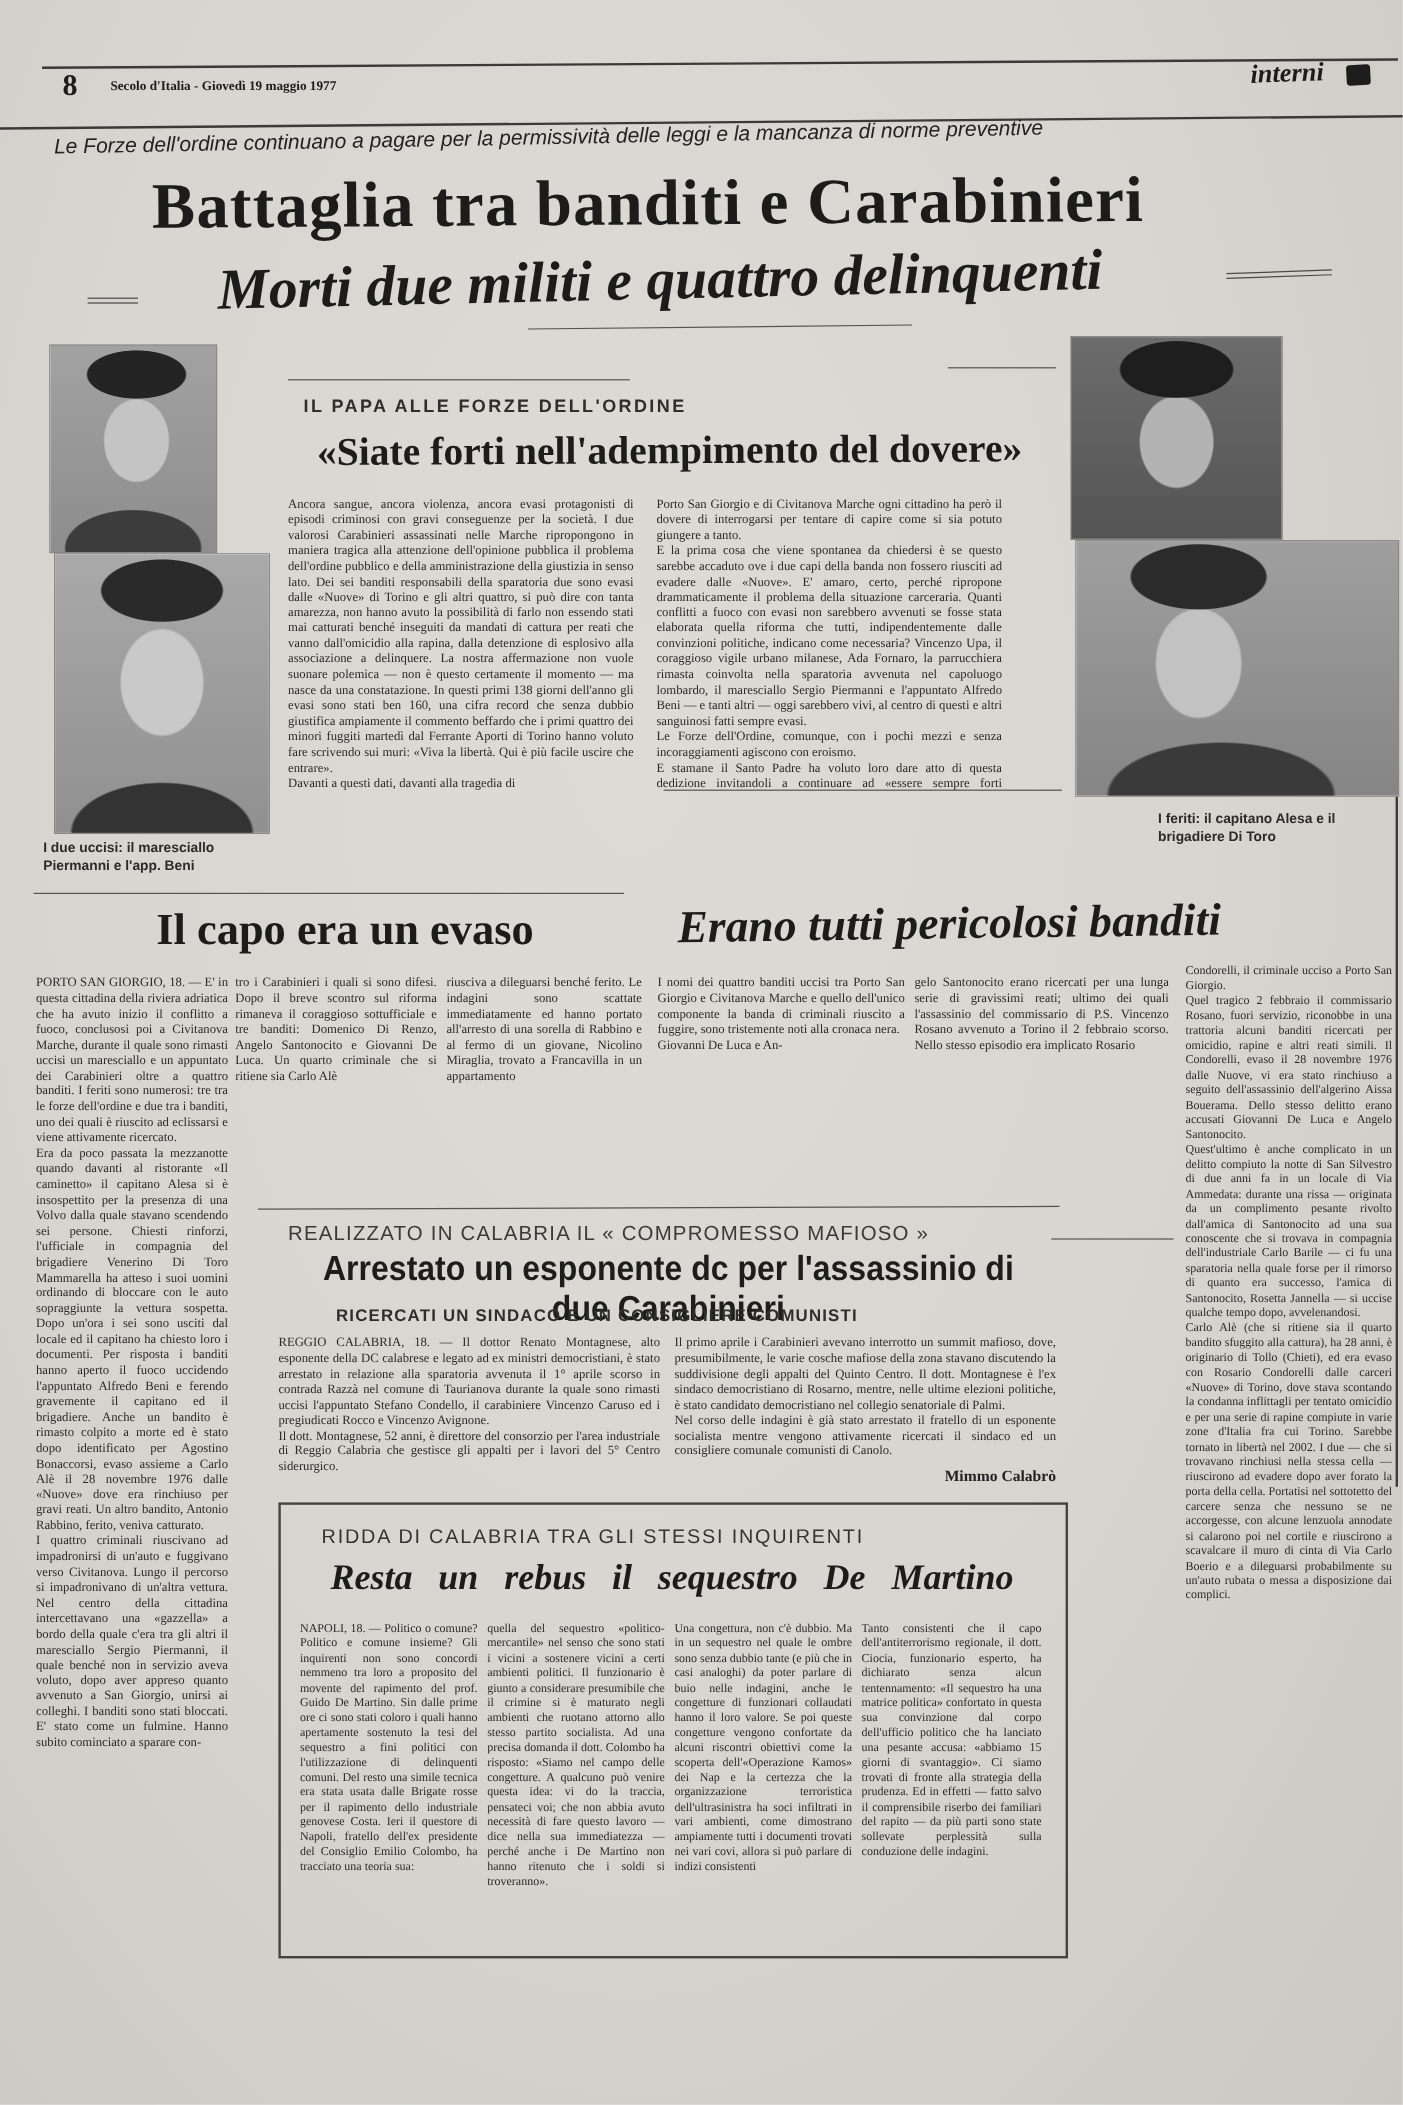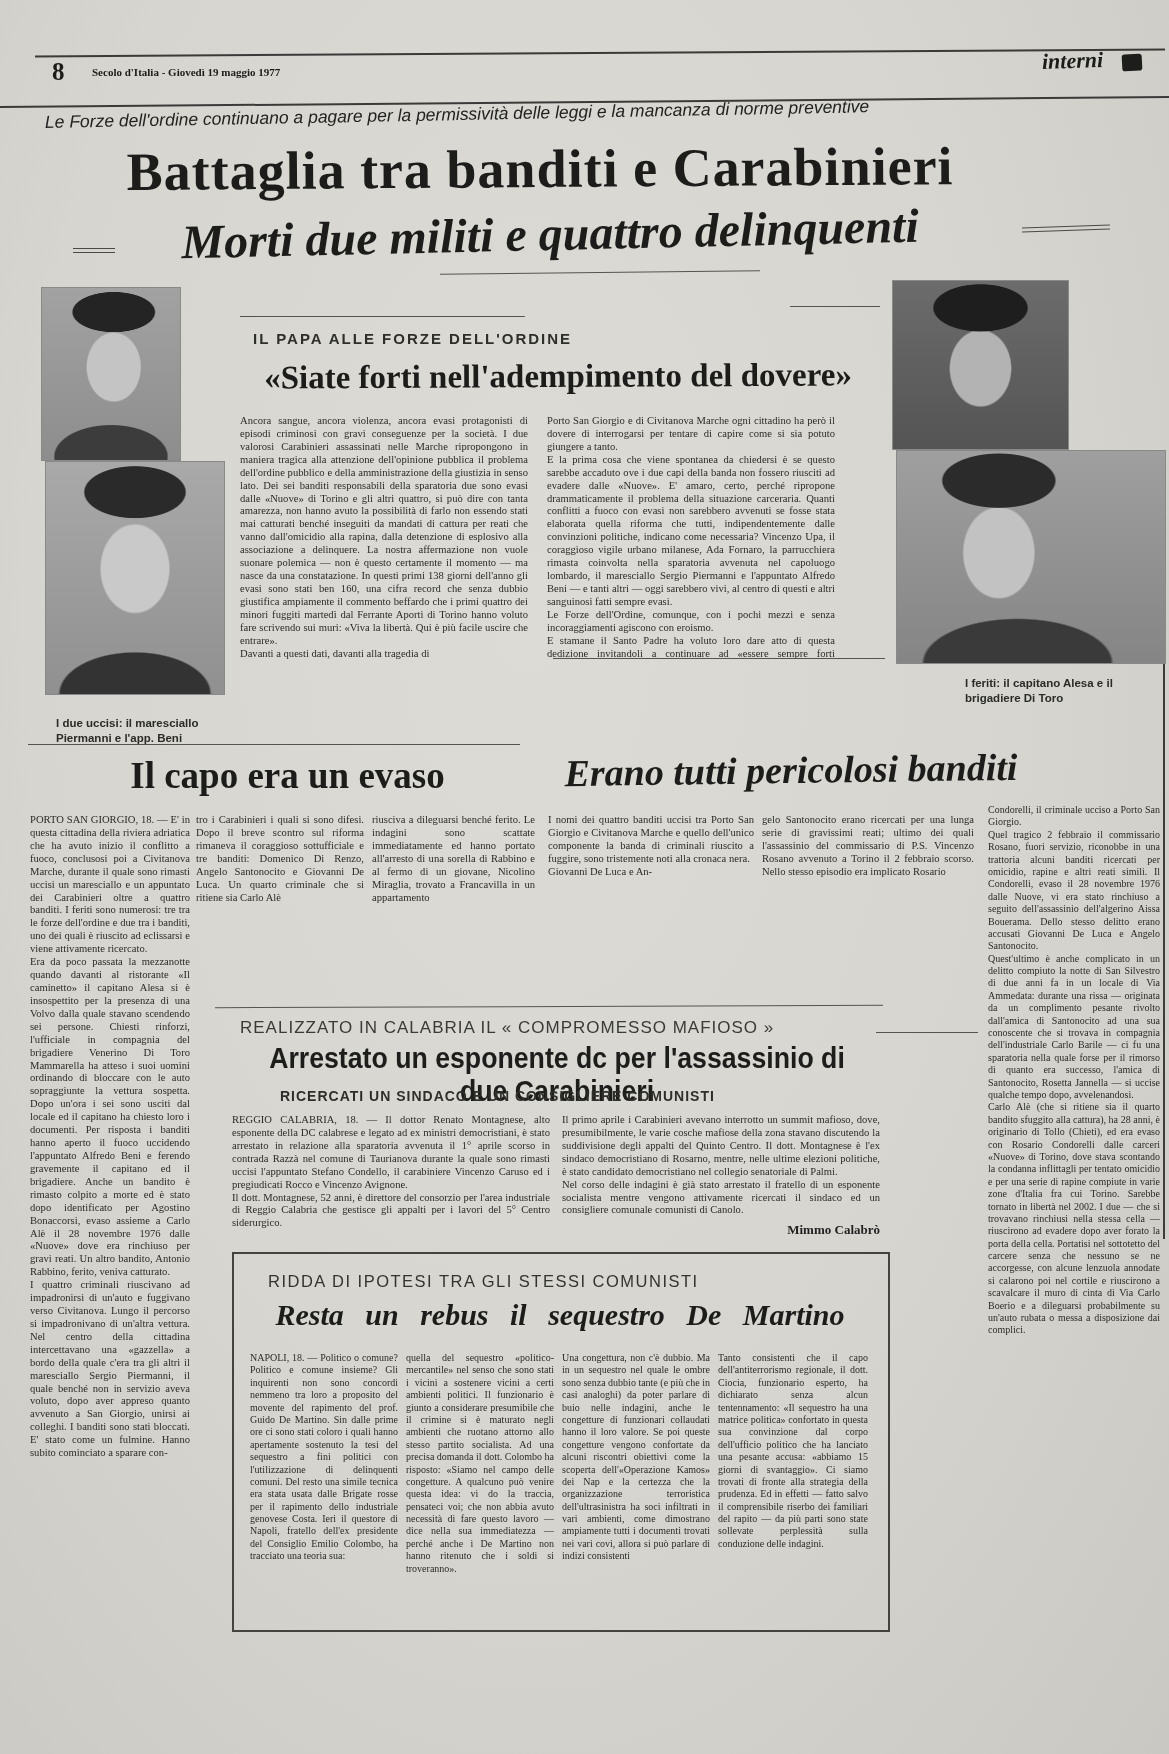--- a/index.html
+++ b/index.html
@@ -47,21 +47,21 @@
        radial-gradient(70px 34px at 52% 14%, #242422 58%, rgba(0,0,0,0) 60%),
        radial-gradient(44px 56px at 52% 46%, #c6c4be 60%, rgba(0,0,0,0) 63%),
        radial-gradient(90px 50px at 50% 98%, #3c3c39 62%, rgba(0,0,0,0) 64%),
        linear-gradient(#a3a29d, #8e8d88);"></div>
 <div class="abs photo" style="left:46px; top:462px; width:178px; height:232px;
      background:
        radial-gradient(86px 44px at 50% 13%, #2a2a28 58%, rgba(0,0,0,0) 60%),
        radial-gradient(56px 72px at 50% 46%, #cbc9c3 60%, rgba(0,0,0,0) 63%),
        radial-gradient(120px 66px at 50% 100%, #33332f 62%, rgba(0,0,0,0) 64%),
        linear-gradient(#aaa9a4, #91908b);"></div>
-<div class="abs caption" style="left:36px; top:716px; width:198px;margin-left:20px;">I due uccisi: il maresciallo Piermanni e l'app. Beni</div>
+<div class="abs caption" style="left:36px; top:700px; width:198px;">I due uccisi: il maresciallo Piermanni e l'app. Beni</div>
 
 <div class="abs photo" style="left:893px; top:281px; width:175px; height:168px;
      background:
        radial-gradient(80px 40px at 50% 16%, #1e1e1c 58%, rgba(0,0,0,0) 60%),
        radial-gradient(50px 62px at 50% 52%, #b5b3ad 60%, rgba(0,0,0,0) 63%),
        linear-gradient(#6d6c68, #55544f);"></div>
 <div class="abs photo" style="left:897px; top:451px; width:268px; height:212px;
      background:
        radial-gradient(96px 46px at 38% 14%, #2b2b29 58%, rgba(0,0,0,0) 60%),
        radial-gradient(58px 74px at 38% 48%, #c4c2bc 60%, rgba(0,0,0,0) 63%),
@@ -104,18 +104,18 @@
 <div class="abs eyebrow" style="left:240px; top:1018px; width:620px; font-size:17px; font-weight:normal; letter-spacing:1px; color:#3a3a37;">REALIZZATO IN CALABRIA IL « COMPROMESSO MAFIOSO »</div>
 <div class="abs" style="left:232px; top:1042px; width:650px; font-family:'Liberation Sans',sans-serif; font-weight:bold; font-size:29px; text-align:center; color:#1d1d1b; transform:scaleX(0.92); transform-origin:center;">Arrestato un esponente dc per l'assassinio di due Carabinieri</div>
 <div class="abs eyebrow" style="left:280px; top:1088px; width:540px; font-size:14px; text-align:left; letter-spacing:1px;">RICERCATI UN SINDACO E UN CONSIGLIERE COMUNISTI</div>
 <div class="abs body-text" style="left:232px; top:1114px; width:318px; height:124px;">REGGIO CALABRIA, 18. — Il dottor Renato Montagnese, alto esponente della DC calabrese e legato ad ex ministri democristiani, è stato arrestato in relazione alla sparatoria avvenuta il 1° aprile scorso in contrada Razzà nel comune di Taurianova durante la quale sono rimasti uccisi l'appuntato Stefano Condello, il carabiniere Vincenzo Caruso ed i pregiudicati Rocco e Vincenzo Avignone.
 Il dott. Montagnese, 52 anni, è direttore del consorzio per l'area industriale di Reggio Calabria che gestisce gli appalti per i lavori del 5° Centro siderurgico.</div>
 <div class="abs body-text" style="left:562px; top:1114px; width:318px; height:110px;">Il primo aprile i Carabinieri avevano interrotto un summit mafioso, dove, presumibilmente, le varie cosche mafiose della zona stavano discutendo la suddivisione degli appalti del Quinto Centro. Il dott. Montagnese è l'ex sindaco democristiano di Rosarno, mentre, nelle ultime elezioni politiche, è stato candidato democristiano nel collegio senatoriale di Palmi.
 Nel corso delle indagini è già stato arrestato il fratello di un esponente socialista mentre vengono attivamente ricercati il sindaco ed un consigliere comunale comunisti di Canolo.</div>
 <div class="abs" style="left:730px; top:1222px; width:150px; font-size:13px; font-weight:bold; text-align:right; color:#222;">Mimmo Calabrò</div>
 
 <div class="abs" style="left:232px; top:1252px; width:658px; height:380px; border:2px solid #44443f;"></div>
-<div class="abs eyebrow" style="left:268px; top:1272px; font-size:16.5px; font-weight:normal; letter-spacing:1.5px; color:#333330;">RIDDA DI IPOTESI TRA GLI STESSI COMUNISTI</div>
+<div class="abs eyebrow" style="left:268px; top:1272px; font-size:16.5px; font-weight:normal; letter-spacing:1.5px; color:#333330;">RIDDA DI CALABRIA TRA GLI STESSI INQUIRENTI</div>
 <div class="abs serif-head" style="left:255px; top:1298px; width:610px; font-size:30px; font-style:italic; text-align:center; word-spacing:14px;">Resta un rebus il sequestro De Martino</div>
 <div class="abs body-text body-text-sm" style="left:250px; top:1352px; width:148px; height:266px;">NAPOLI, 18. — Politico o comune? Politico e comune insieme? Gli inquirenti non sono concordi nemmeno tra loro a proposito del movente del rapimento del prof. Guido De Martino. Sin dalle prime ore ci sono stati coloro i quali hanno apertamente sostenuto la tesi del sequestro a fini politici con l'utilizzazione di delinquenti comuni. Del resto una simile tecnica era stata usata dalle Brigate rosse per il rapimento dello industriale genovese Costa. Ieri il questore di Napoli, fratello dell'ex presidente del Consiglio Emilio Colombo, ha tracciato una teoria sua:</div>
 <div class="abs body-text body-text-sm" style="left:406px; top:1352px; width:148px; height:266px;">quella del sequestro «politico-mercantile» nel senso che sono stati i vicini a sostenere vicini a certi ambienti politici. Il funzionario è giunto a considerare presumibile che il crimine si è maturato negli ambienti che ruotano attorno allo stesso partito socialista. Ad una precisa domanda il dott. Colombo ha risposto: «Siamo nel campo delle congetture. A qualcuno può venire questa idea: vi do la traccia, pensateci voi; che non abbia avuto necessità di fare questo lavoro — dice nella sua immediatezza — perché anche i De Martino non hanno ritenuto che i soldi si troveranno».</div>
 <div class="abs body-text body-text-sm" style="left:562px; top:1352px; width:148px; height:266px;">Una congettura, non c'è dubbio. Ma in un sequestro nel quale le ombre sono senza dubbio tante (e più che in casi analoghi) da poter parlare di buio nelle indagini, anche le congetture di funzionari collaudati hanno il loro valore. Se poi queste congetture vengono confortate da alcuni riscontri obiettivi come la scoperta dell'«Operazione Kamos» dei Nap e la certezza che la organizzazione terroristica dell'ultrasinistra ha soci infiltrati in vari ambienti, come dimostrano ampiamente tutti i documenti trovati nei vari covi, allora si può parlare di indizi consistenti</div>
 <div class="abs body-text body-text-sm" style="left:718px; top:1352px; width:150px; height:266px;">Tanto consistenti che il capo dell'antiterrorismo regionale, il dott. Ciocia, funzionario esperto, ha dichiarato senza alcun tentennamento: «Il sequestro ha una matrice politica» confortato in questa sua convinzione dal corpo dell'ufficio politico che ha lanciato una pesante accusa: «abbiamo 15 giorni di svantaggio». Ci siamo trovati di fronte alla strategia della prudenza. Ed in effetti — fatto salvo il comprensibile riserbo dei familiari del rapito — da più parti sono state sollevate perplessità sulla conduzione delle indagini.</div>
 
 </body></html>

